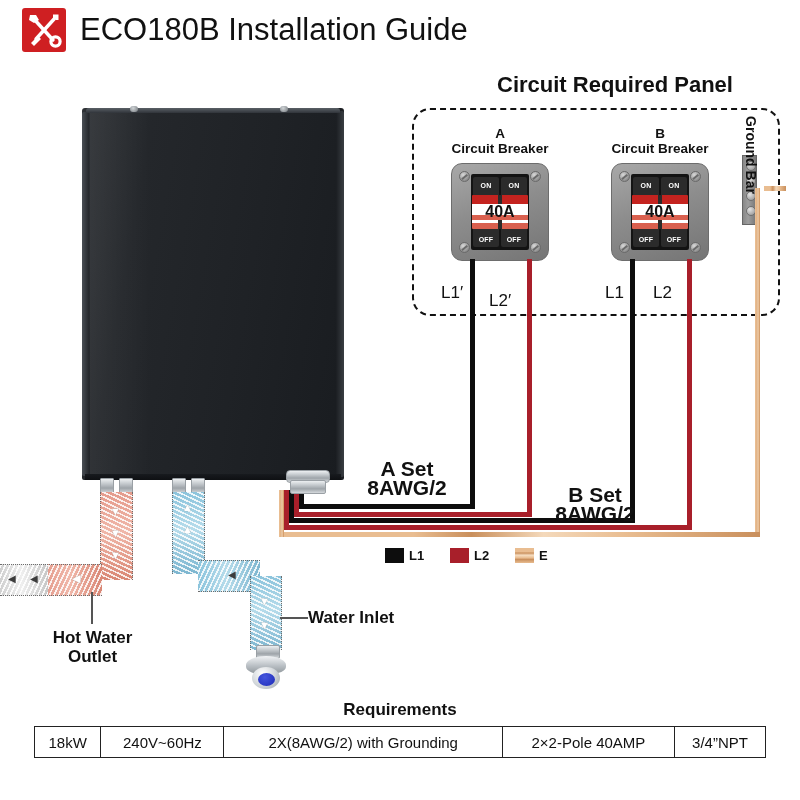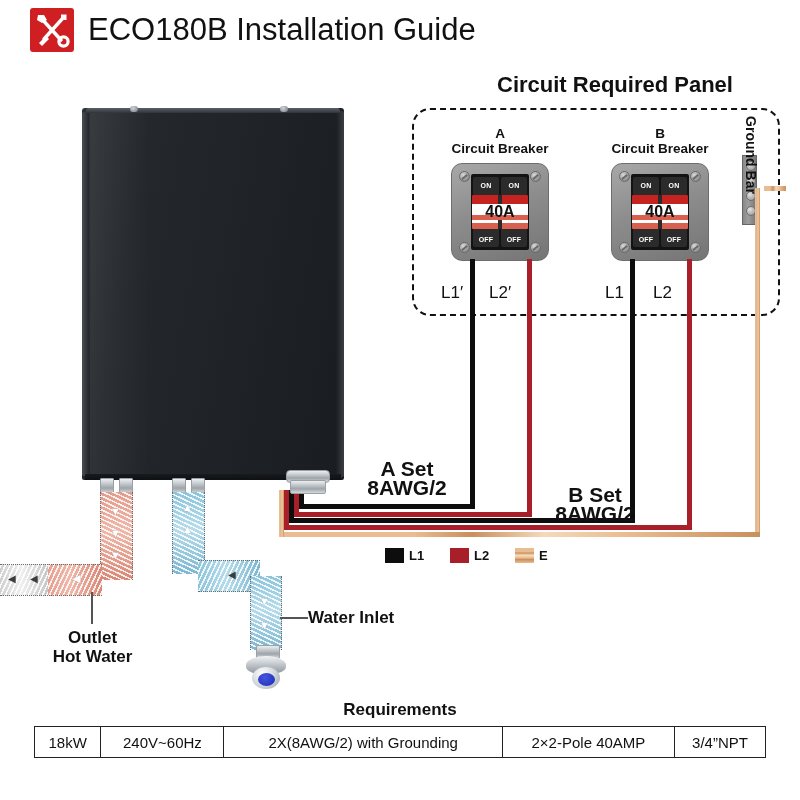--- a/index.html
+++ b/index.html
@@ -4,21 +4,21 @@
 <style>
   html, body { margin:0; padding:0; }
   body {
     width:800px; height:800px; background:#ffffff;
     font-family:"Liberation Sans", sans-serif;
     color:#1a1a1a; position:relative; overflow:hidden;
   }
   .abs { position:absolute; }
 
   
-  #header { left:16px; top:0; width:780px; height:58px; }
+  #header { left:8px; top:0; width:780px; height:58px; }
   #tool-badge {
     left:14px; top:8px; width:44px; height:44px;
     background:#cf1f22; border-radius:3px;
   }
   #header-title {
     left:72px; top:8px; height:44px; line-height:44px;
     font-size:31px; font-weight:400; letter-spacing:0px;
     color:#111; white-space:nowrap;
   }
 
@@ -403,21 +403,21 @@
 <div class="abs wire w-red" style="left:687px; top:259px; width:5px; height:270px;"></div>
 <div class="abs wire w-red" style="left:284px; top:525px; width:408px; height:5px;"></div>
 <div class="abs wire w-red" style="left:284px; top:490px; width:5px; height:40px;"></div>
 
 <div class="abs wire w-gnd" style="left:764px; top:186px; width:22px; height:5px;"></div>
 <div class="abs wire w-gnd" style="left:755px; top:188px; width:5px; height:349px;"></div>
 <div class="abs wire w-gnd" style="left:279px; top:532px; width:481px; height:5px;"></div>
 <div class="abs wire w-gnd" style="left:279px; top:490px; width:5px; height:47px;"></div>
 
 <div class="abs wlabel" style="left:441px; top:283px;">L1′</div>
-<div class="abs wlabel" style="left:489px; top:283px;">L2′</div>
+<div class="abs wlabel" style="left:489px; top:291px;">L2′</div>
 <div class="abs wlabel" style="left:605px; top:283px;">L1</div>
 <div class="abs wlabel" style="left:653px; top:283px;">L2</div>
 
 <div class="abs set-label" id="set-a">
   <div>A Set</div>
   <div>8AWG/2</div>
 </div>
 <div class="abs set-label" id="set-b">
   <div>B Set</div>
   <div>8AWG/2</div>
@@ -482,22 +482,22 @@
   <div class="abs" style="left:2px; top:11px; width:40px; height:18px; border-radius:50% 50% 40% 40%;
        background:linear-gradient(180deg,#f2f4f6,#b9bfc4 55%,#8f969b);"></div>
   <div class="abs" style="left:8px; top:22px; width:28px; height:22px; border-radius:50%;
        background:radial-gradient(circle at 38% 30%,#ffffff,#cfd4d8 55%,#969da2);"></div>
   <div class="abs" style="left:14px; top:28px; width:17px; height:13px; border-radius:50%;
        background:radial-gradient(circle at 40% 32%,#4455dd,#1e2bb8);"></div>
 </div>
 
 <div class="abs leader" style="left:91px; top:592px; width:1.6px; height:32px;"></div>
 <div class="callout-text" style="left:20px; top:628px; width:145px;">
+  <div>Hot Water</div>
   <div>Outlet</div>
-  <div>Hot Water</div>
 </div>
 
 <div class="abs leader" style="left:280px; top:617px; width:28px; height:1.6px;"></div>
 <div class="callout-text" style="left:308px; top:608px; width:110px; text-align:left;">Water Inlet</div>
 
 <div class="abs" id="req-title">Requirements</div>
 <table id="req-table">
   <tbody>
   <tr>
     <td>18kW</td>

